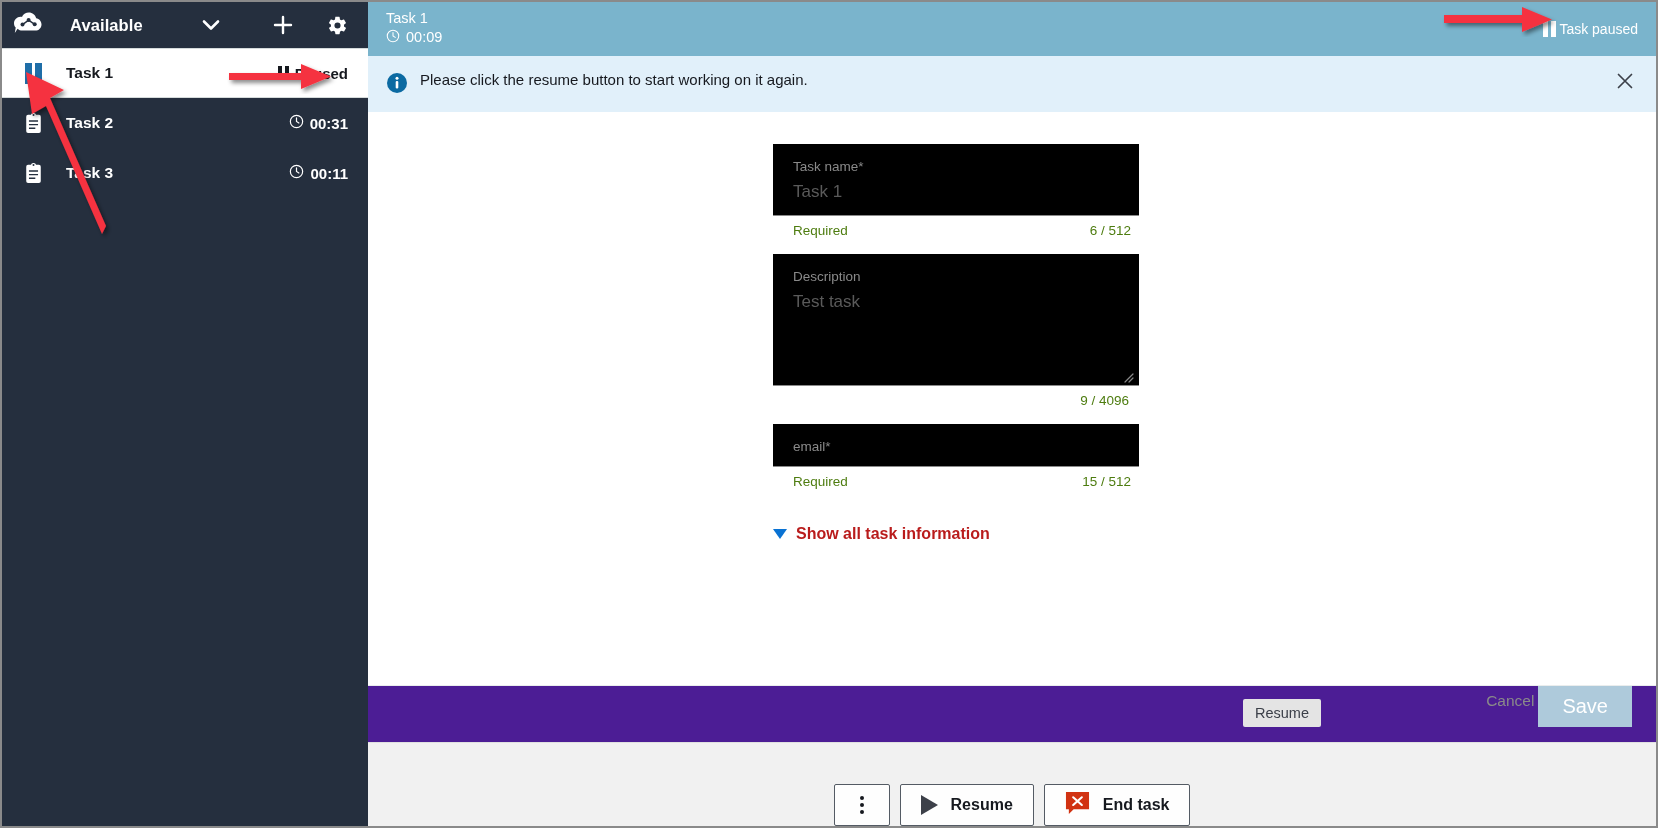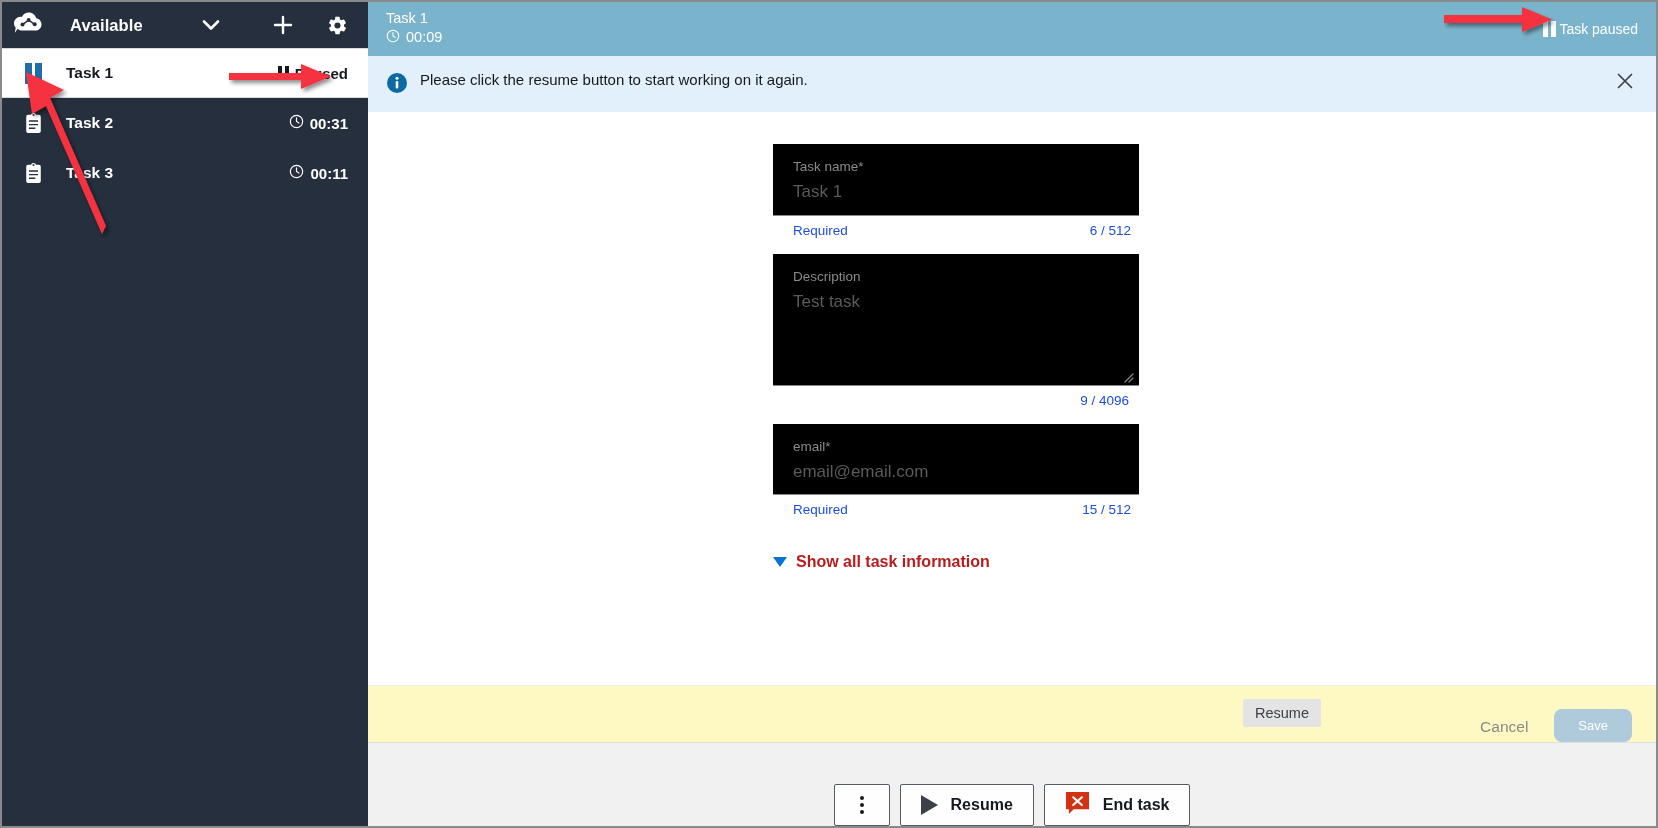--- a/index.html
+++ b/index.html
@@ -149,21 +149,21 @@
   .field-box {
     background: #000000;
     border-bottom: 1px solid #8a8a8a;
     padding: 13px 14px 9px 20px;
   }
   .field-box.tall { height: 132px; position: relative; }
   .field-label { font-size: 13.5px; color: #8a8a8a; line-height: 1.5; }
   .field-value { font-size: 17px; color: #5a5a5a; line-height: 1.55; margin-top: 2px; }
   .field-help {
     display: flex; justify-content: space-between;
-    font-size: 13.5px; color: #1d4ed8;
+    font-size: 13.5px; color: #4d7c0f;
     padding: 7px 8px 0 20px;
   }
   .field-help.right-only { justify-content: flex-end; padding-right: 10px; }
   .resize-grip {
     position: absolute; right: 5px; bottom: 4px;
     width: 12px; height: 12px;
   }
   .show-all {
     margin-top: 20px;
     display: inline-flex; align-items: center; gap: 9px;
@@ -175,36 +175,35 @@
     width: 0; height: 0;
     border-left: 7px solid transparent;
     border-right: 7px solid transparent;
     border-top: 10px solid #0972d3;
   }
 
   
   .save-bar {
     flex: 0 0 57px;
     border-top: 1px solid #eaeded;
-    display: flex; align-items: flex-end; justify-content: flex-end;
+    display: flex; align-items: flex-start; justify-content: flex-end;
     padding-right: 24px;
-    gap: 22px;
-    background: #fef9c3;
+    background: #4c1d95;
   }
   .btn-cancel {
     background: none; border: none;
     color: #8a8a8a; font-size: 15.5px;
     font-family: inherit; cursor: pointer;
     padding: 6px 4px;
   }
   .btn-save {
     background: #aecadb; border: none;
-    color: #ffffff; font-size: 13px;
+    color: #ffffff; font-size: 20px;
     font-family: inherit; cursor: default;
-    padding: 9px 24px; border-radius: 8px;
+    padding: 9px 24px; border-radius: 0;
   }
 
   
   .action-bar {
     flex: 0 0 84px;
     background: #f1f1f1;
     border-top: 1px solid #e0e0e0;
     display: flex; align-items: flex-end; justify-content: center;
     gap: 10px;
     position: relative;
@@ -408,21 +407,20 @@
           </span>
         </div>
         <div class="field-help right-only">
           <span>9 / 4096</span>
         </div>
       </div>
 
       <div class="field">
         <div class="field-box">
           <div class="field-label">email*</div>
-          <div class="field-value">email@email.com</div>
         </div>
         <div class="field-help">
           <span>Required</span>
           <span>15 / 512</span>
         </div>
       </div>
 
       <div class="show-all">
         <span class="tri-down"></span>
         <span>Show all task information</span>

